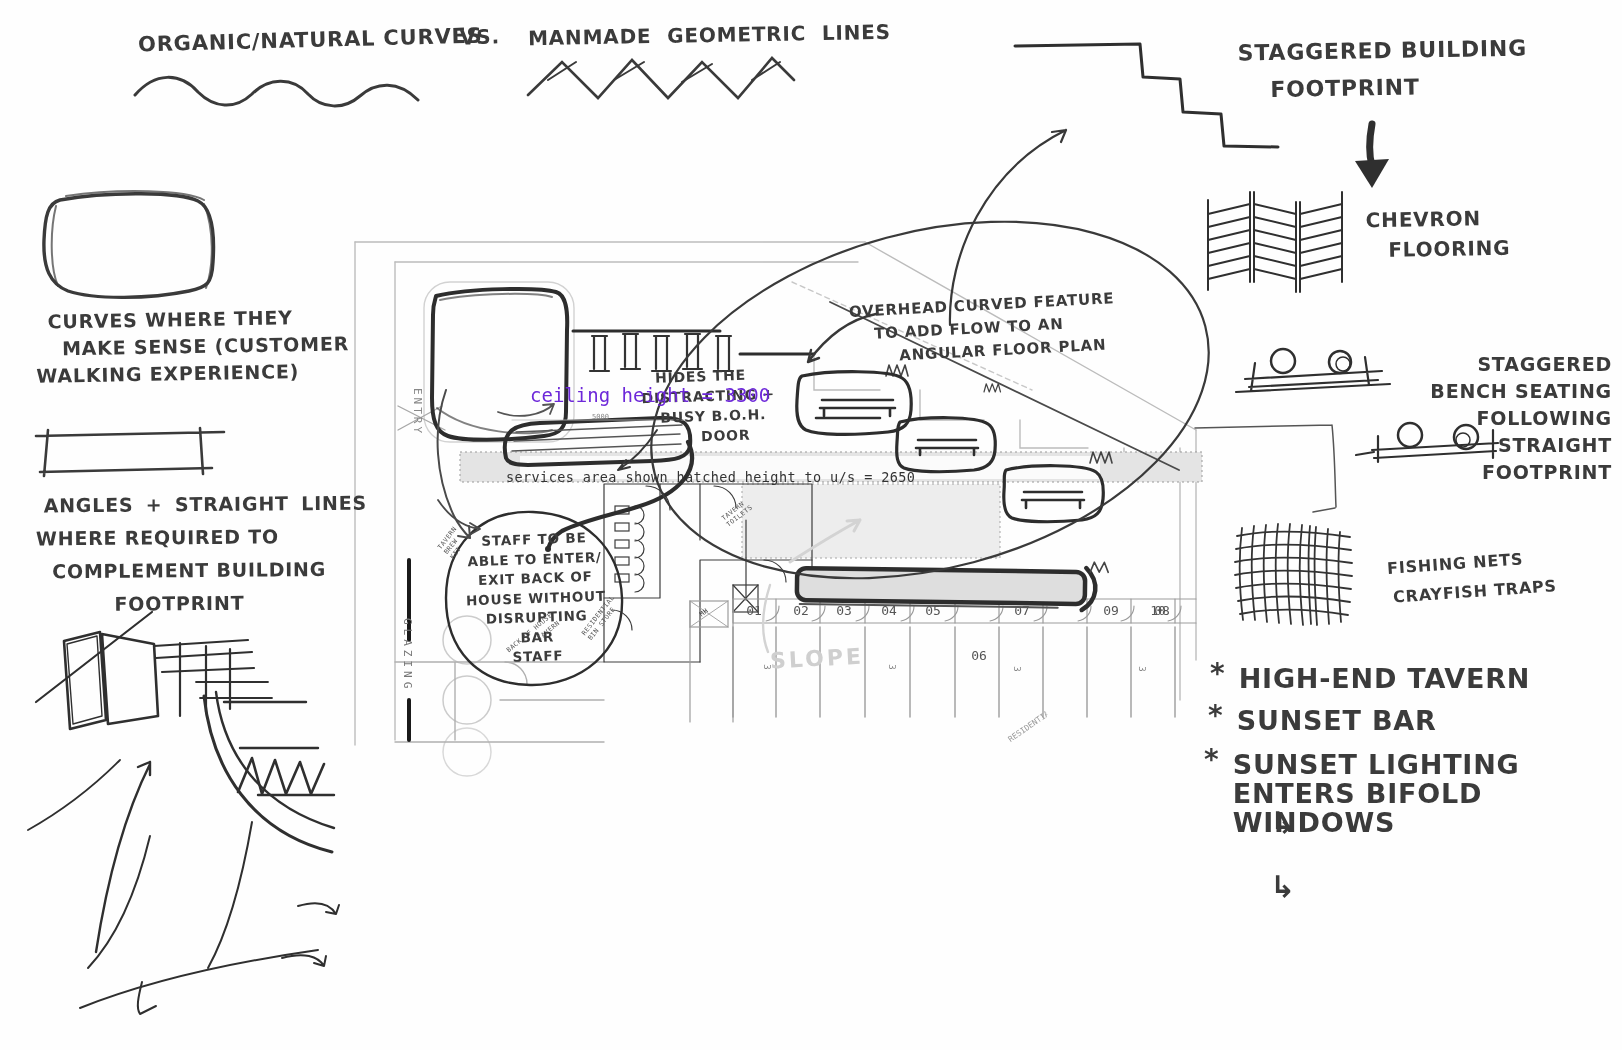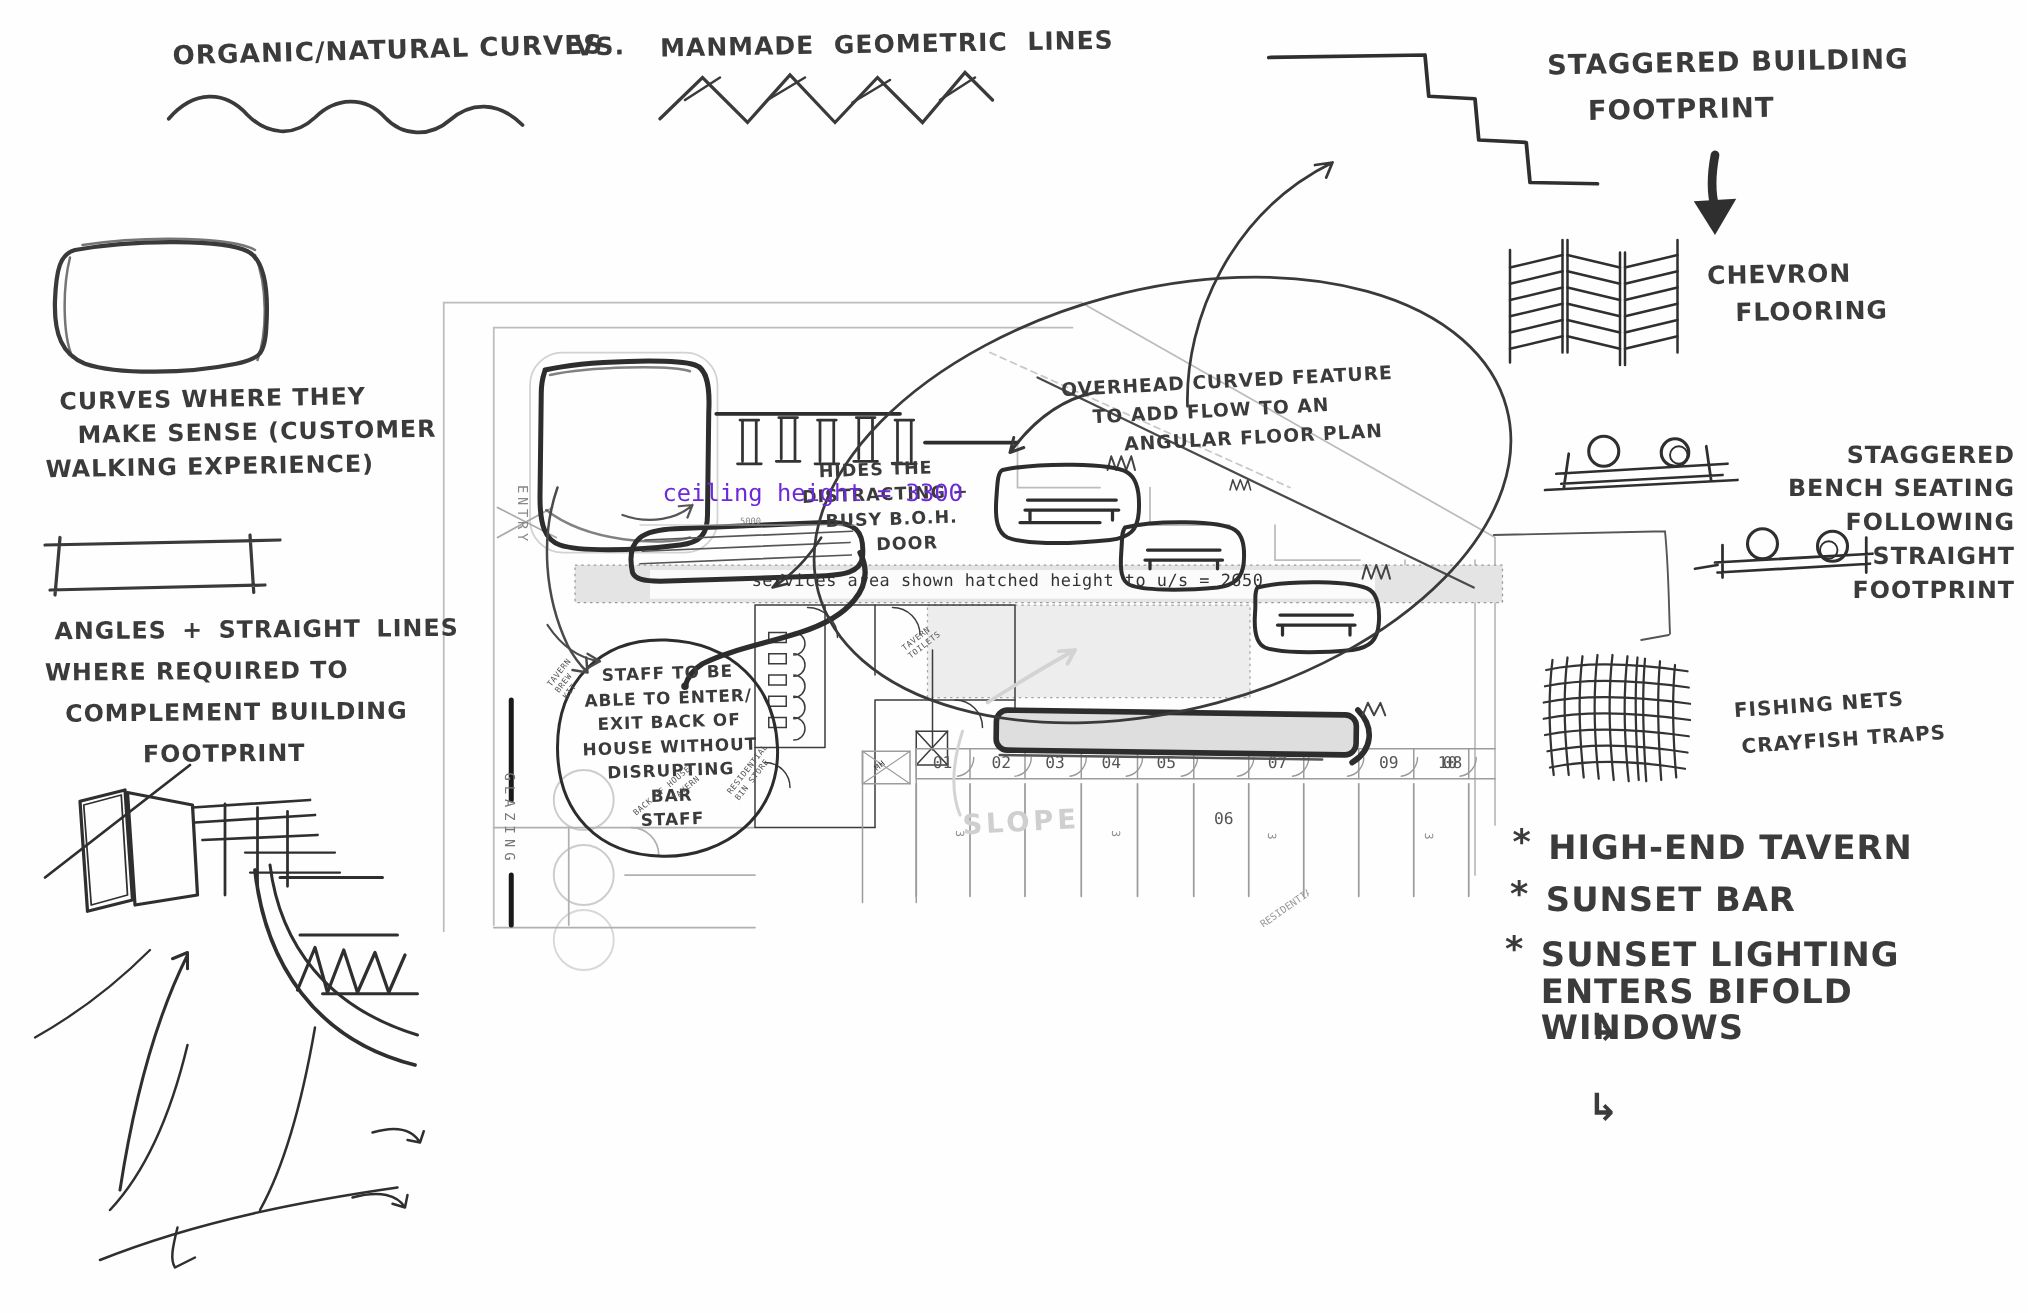--- a/index.html
+++ b/index.html
@@ -41,21 +41,21 @@
   .t-overhead{left:850px;top:294px;font-size:15px;line-height:23px;transform:rotate(-3deg);}
   .t-overhead div:nth-child(2){margin-left:24px;}
   .t-overhead div:nth-child(3){margin-left:48px;}
   .t-hides{left:642px;top:366px;font-size:14px;line-height:20px;transform:rotate(-2deg);}
   .t-hides div:nth-child(1){margin-left:14px;}
   .t-hides div:nth-child(3){margin-left:18px;}
   .t-hides div:nth-child(4){margin-left:58px;}
   .t-staff{left:448px;top:530px;width:176px;text-align:center;font-size:13.5px;line-height:19.5px;transform:rotate(-2deg);}
   
   .t-ceiling{left:530px;top:384px;font-size:19px;color:#6d28d9;}
-  .t-services{left:506px;top:457px;width:600px;text-align:center;font-size:13.5px;color:#333;letter-spacing:0.4px;}
+  .t-services{left:506px;top:469px;width:600px;font-size:13.5px;color:#333;letter-spacing:0.4px;}
   .t-dim{left:592px;top:413px;font-size:7px;color:#888;}
   .t-entry{left:424px;top:388px;font-size:11px;color:#888;letter-spacing:3px;transform:rotate(90deg);transform-origin:left top;}
   .t-glazing{left:414px;top:618px;font-size:11px;color:#777;letter-spacing:4px;transform:rotate(90deg);transform-origin:left top;}
   .t-slope{left:770px;top:644px;font-size:22px;color:#cfcfcf;letter-spacing:3px;transform:rotate(-3deg);font-weight:700;}
   .stall{position:absolute;top:603px;width:26px;text-align:center;font-size:13px;color:#555;font-family:"DejaVu Sans Mono",monospace;}
   .s3{position:absolute;font-size:9px;color:#888;transform:rotate(90deg);font-family:"DejaVu Sans Mono",monospace;}
   .tiny{font-size:6.5px;color:#555;line-height:8px;transform-origin:left top;letter-spacing:0.5px;}
   .clip-res{position:absolute;left:1002px;top:730px;width:46px;height:18px;overflow:hidden;transform:rotate(-35deg);transform-origin:left top;}
 </style>
 </head>

